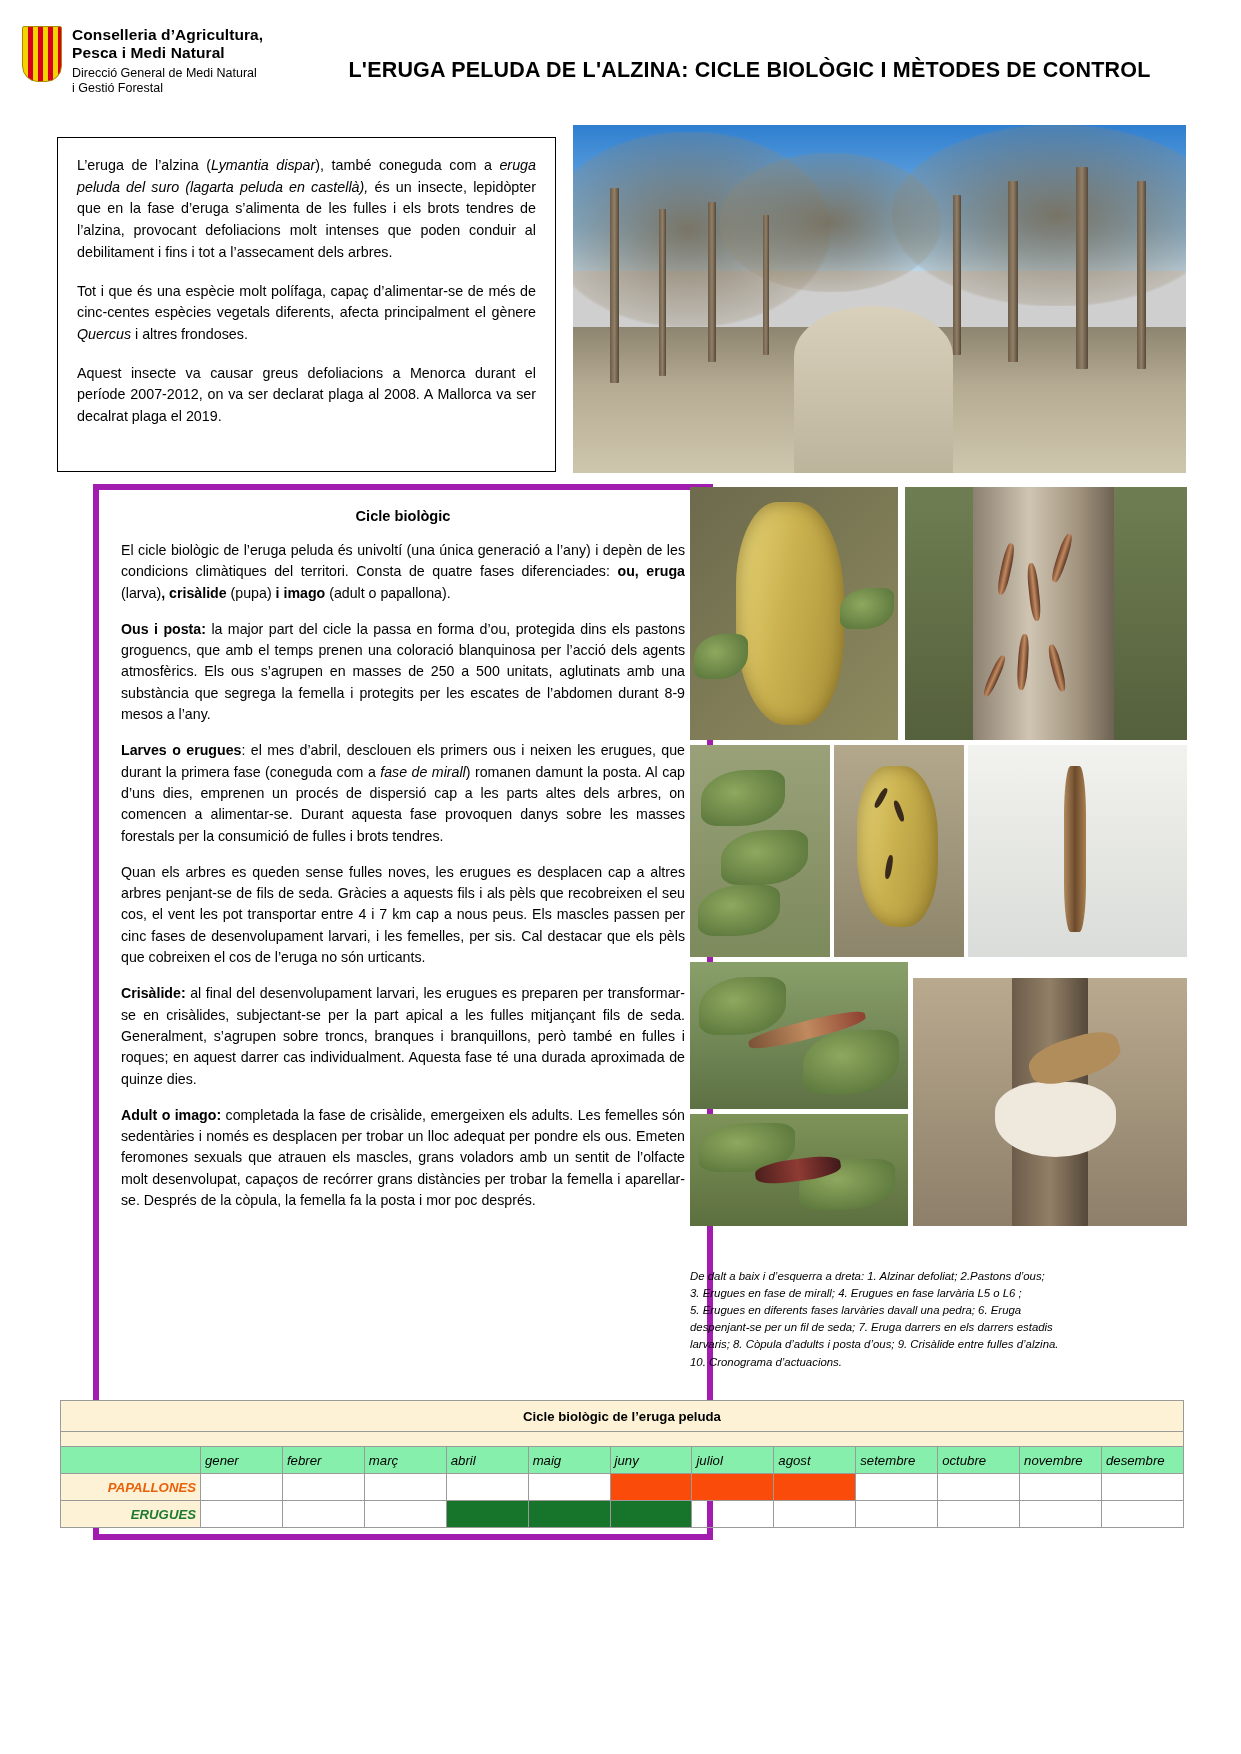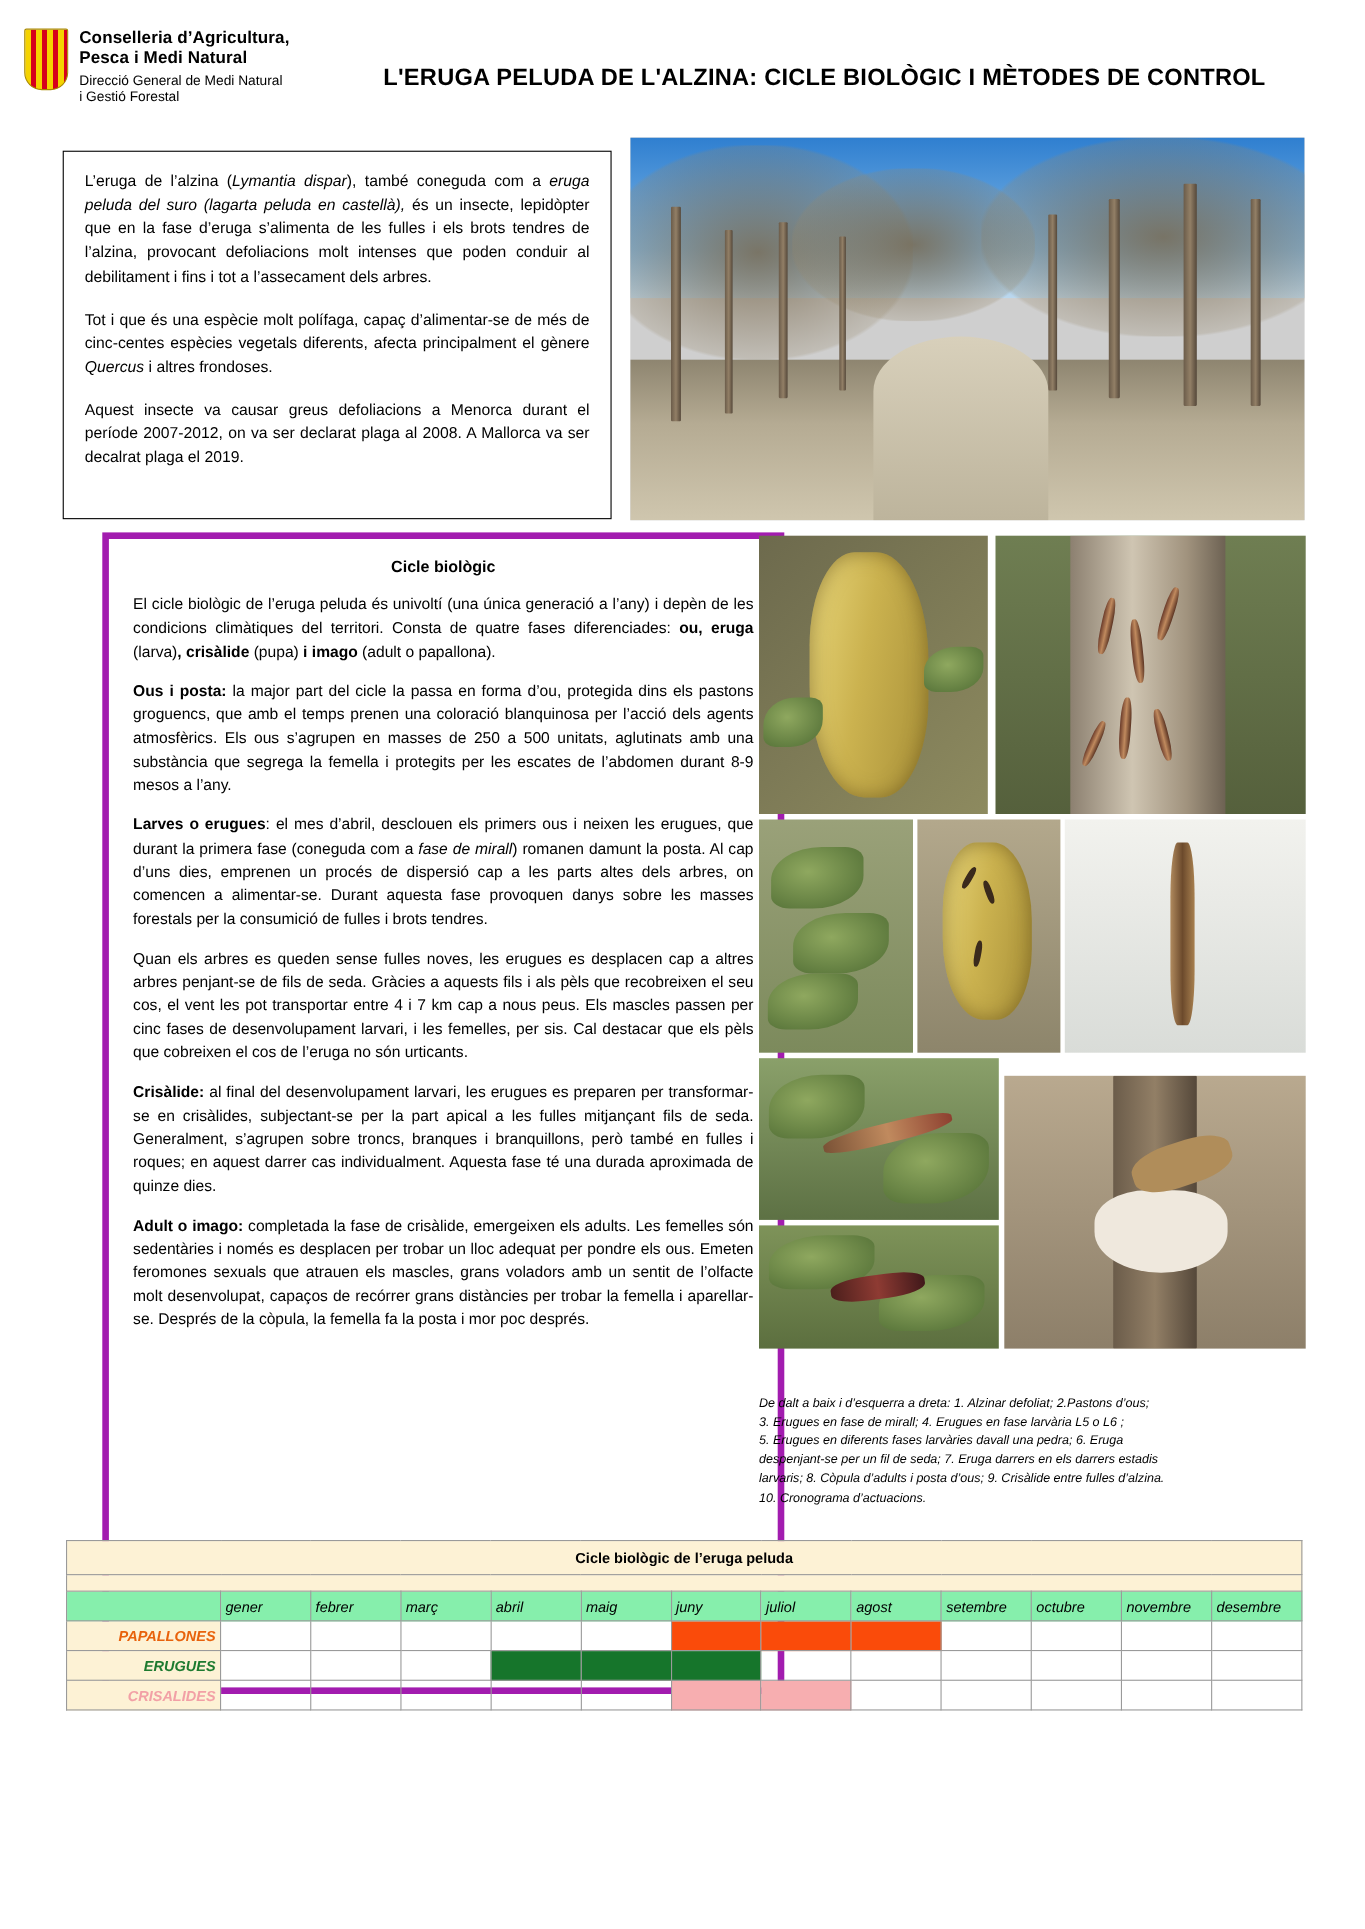--- a/index.html
+++ b/index.html
@@ -445,30 +445,15 @@
         <td class="fill-erugues"></td>
         <td class="fill-erugues"></td>
         <td></td>
         <td></td>
         <td></td>
         <td></td>
         <td></td>
         <td></td>
       </tr>
 
-      <tr>
-        <td class="rowlabel lbl-crisalides">CRISALIDES</td>
-        <td></td>
-        <td></td>
-        <td></td>
-        <td></td>
-        <td></td>
-        <td class="fill-crisalides"></td>
-        <td class="fill-crisalides"></td>
-        <td></td>
-        <td></td>
-        <td></td>
-        <td></td>
-        <td></td>
-      </tr>
     </tbody>
   </table>
 </div>
 
 </body></html>

